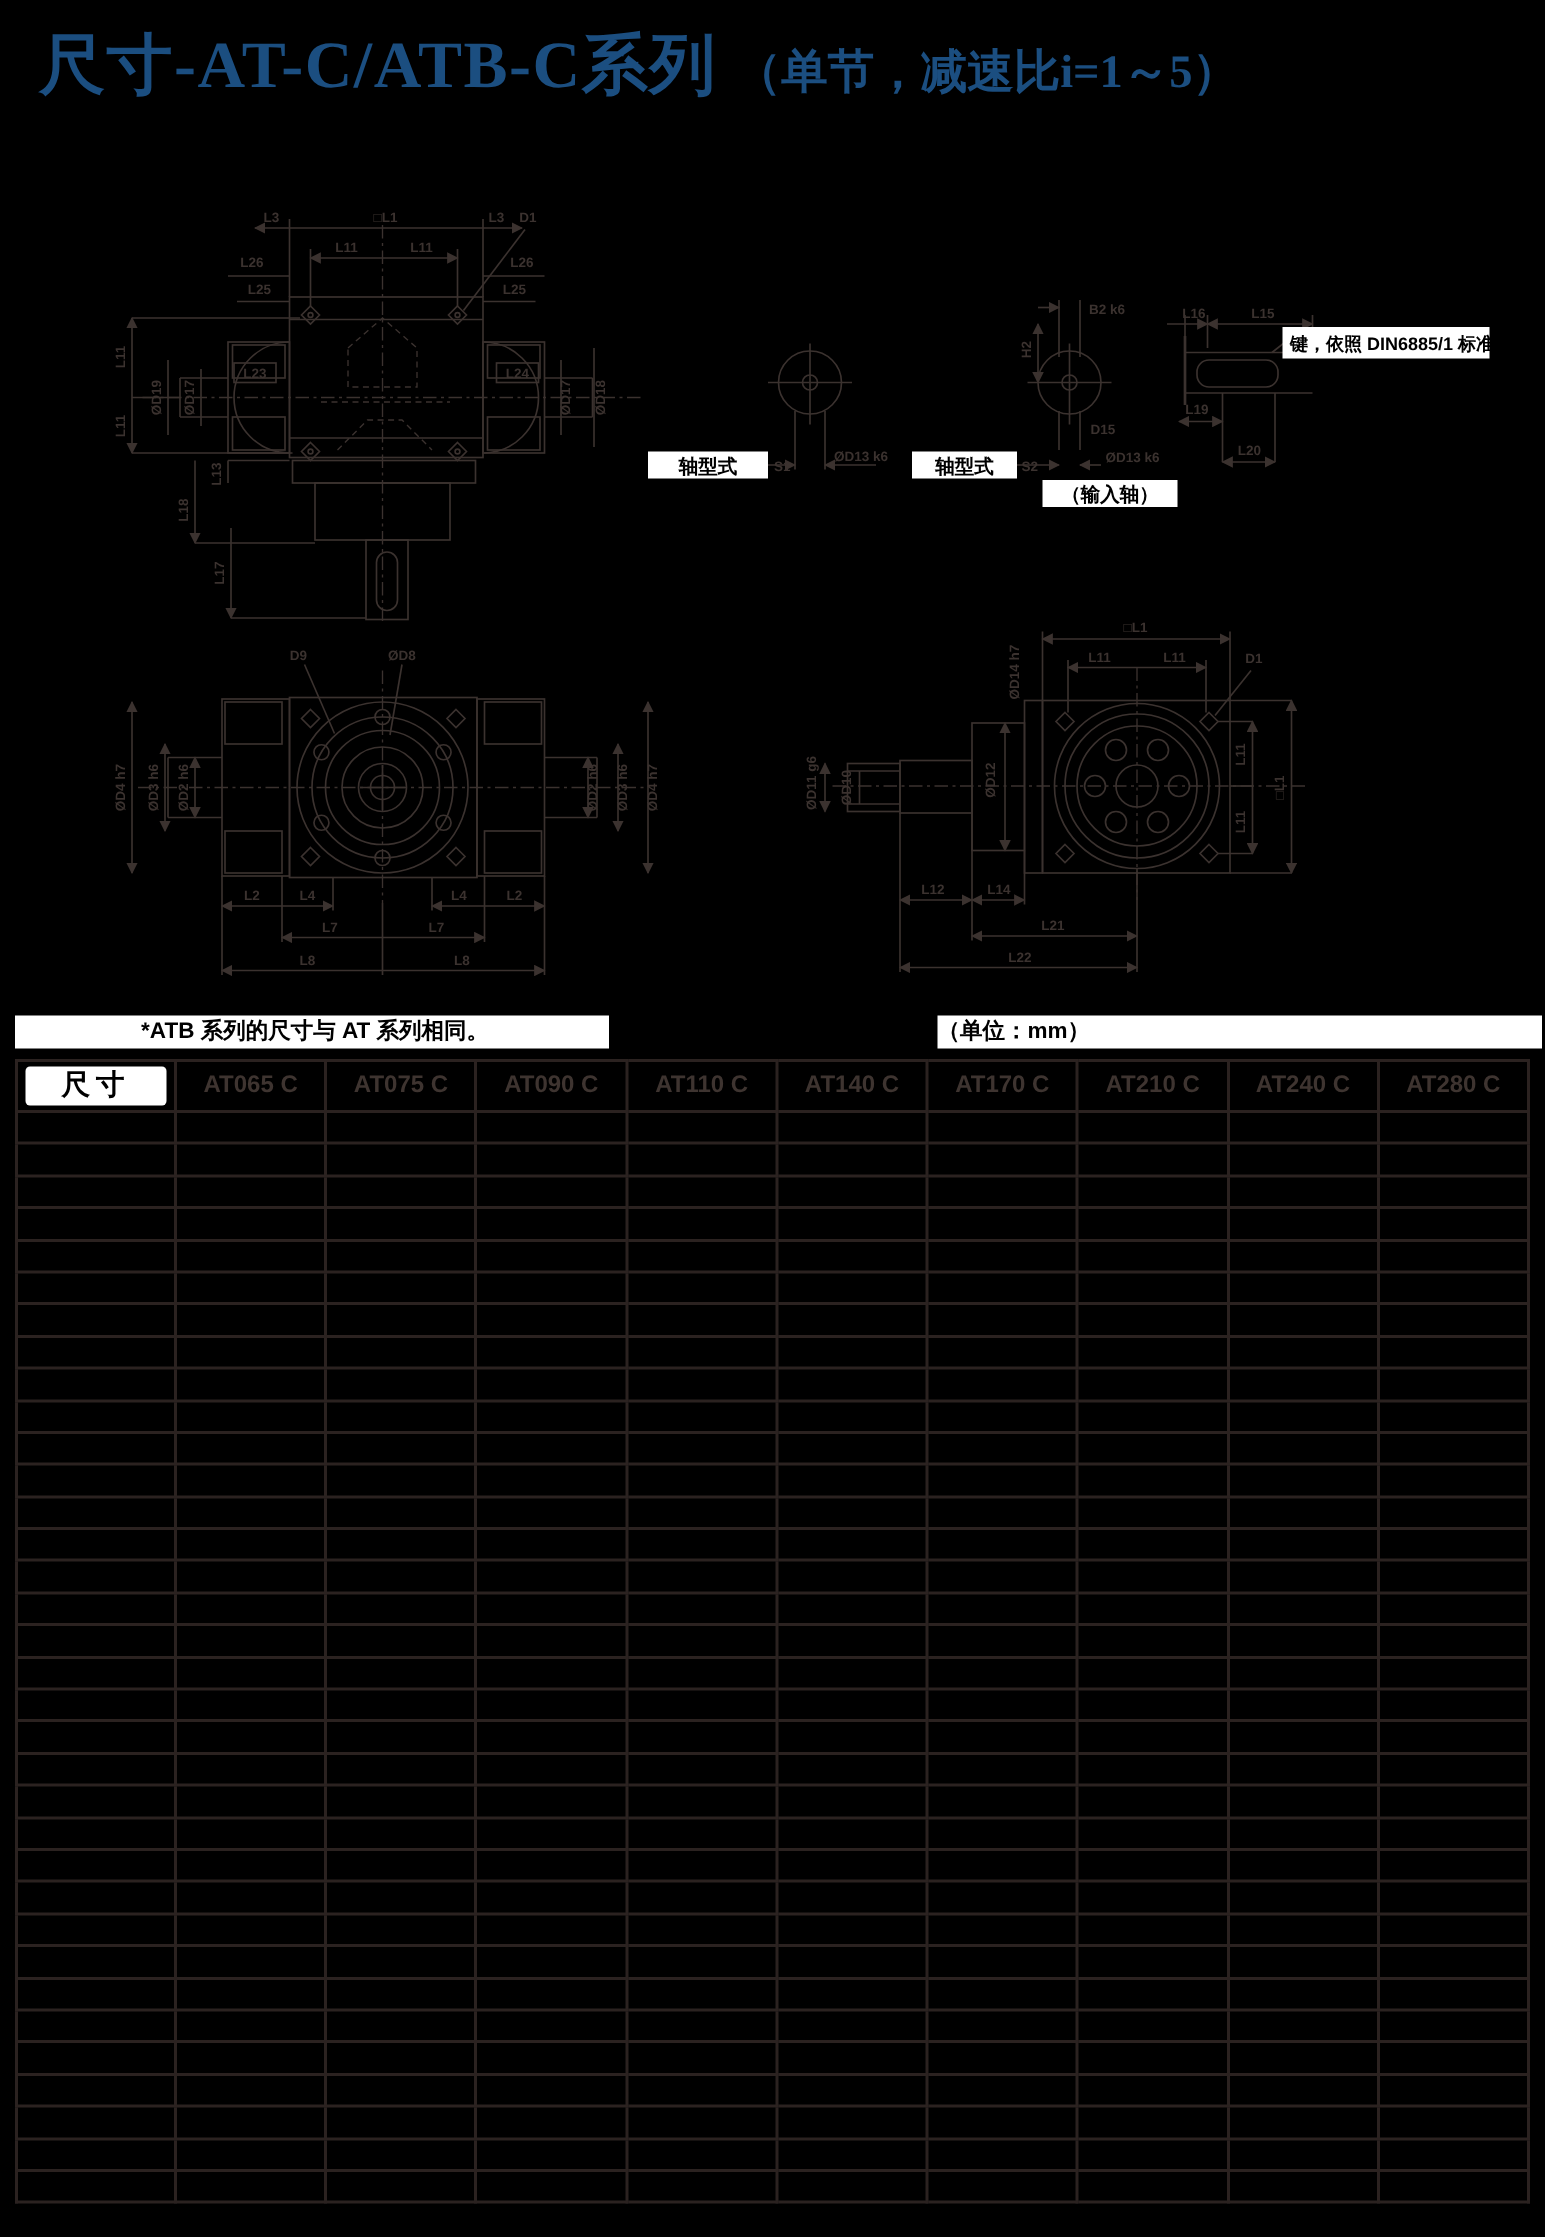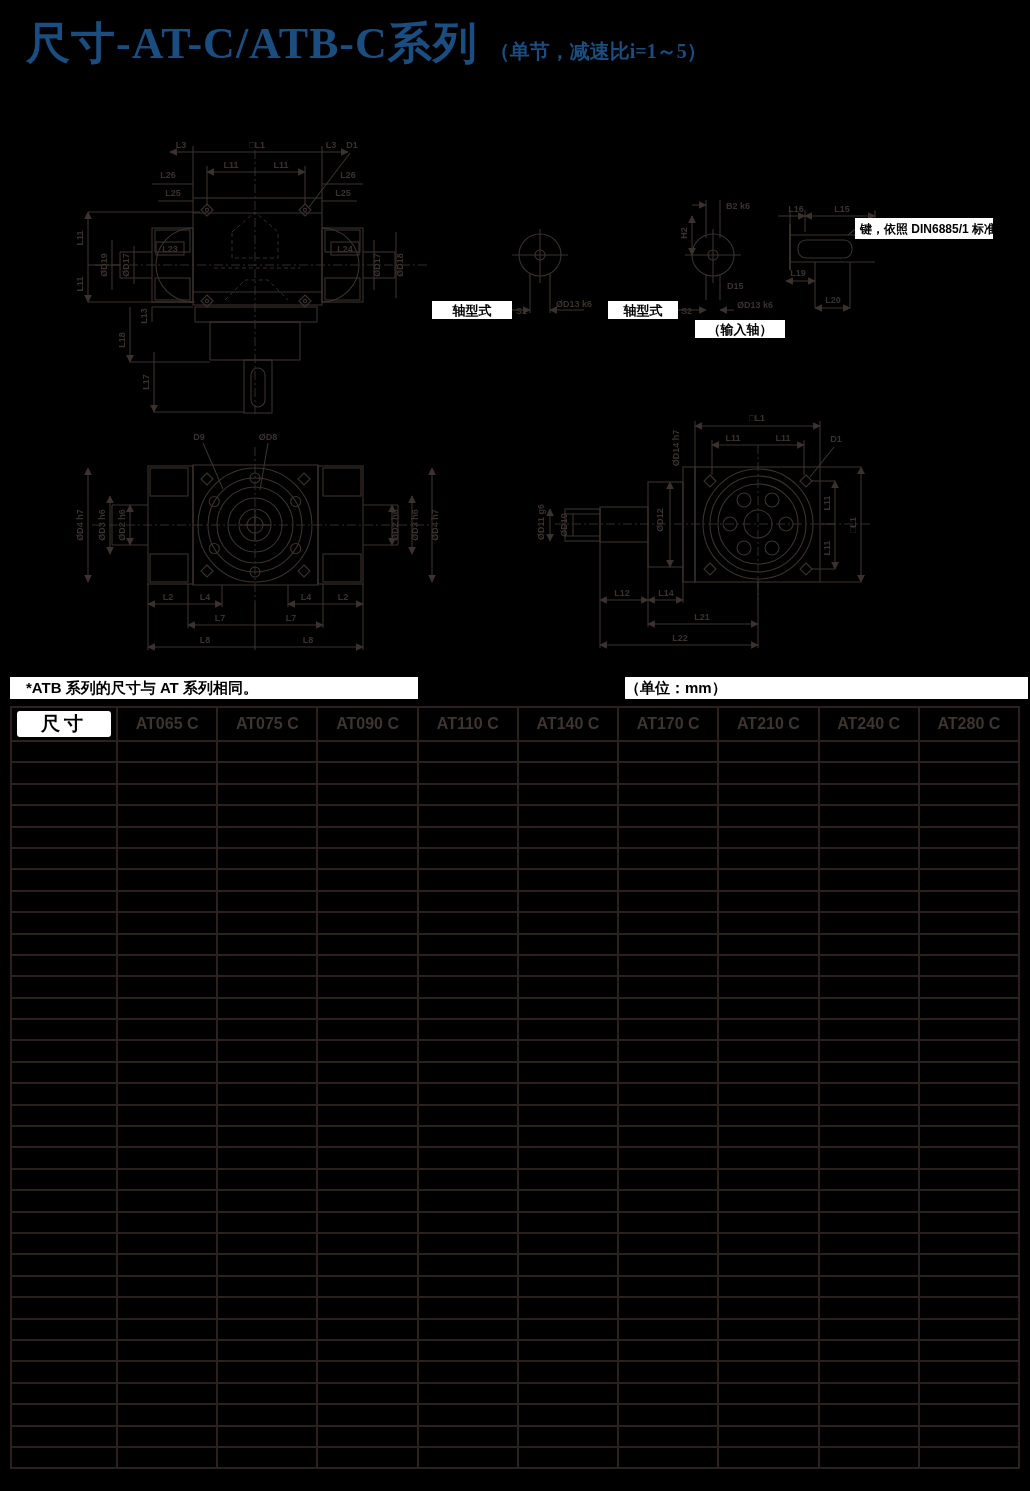--- a/index.html
+++ b/index.html
@@ -2,35 +2,35 @@
 <html><head>
 <meta charset="utf-8">
 <style>
   html,body{margin:0;padding:0;background:#000;}
   body{width:1030px;height:1491px;position:relative;overflow:hidden;
        font-family:"Liberation Sans",sans-serif;}
   
   .page-title{position:absolute;left:26px;top:14px;color:#1b4e80;
     font-family:"Liberation Serif",serif;font-weight:bold;font-size:44px;
     letter-spacing:1px;white-space:nowrap;}
-  .page-title .sub{font-size:20px;letter-spacing:0;}
+  .page-title .sub{font-size:31px;letter-spacing:0;}
   
   .draw-svg{position:absolute;left:0;top:130px;}
   .dln{stroke:#3b322f;stroke-width:1.1;fill:none;}
   .dlt{stroke:#3b322f;stroke-width:1.8;fill:none;}
   .cl{stroke:#3b322f;stroke-width:0.9;fill:none;stroke-dasharray:9 3 2 3;}
   .dsh{stroke:#3b322f;stroke-width:0.9;fill:none;stroke-dasharray:4 3;}
   .dl{fill:#3b322f;font:bold 9px "Liberation Sans",sans-serif;}
   .wbox{fill:#ffffff;}
   .wl{fill:#000;font:bold 13px "Liberation Sans",sans-serif;}
   .wl2{fill:#000;font:bold 12px "Liberation Sans",sans-serif;}
   
   .note{position:absolute;top:677px;height:22px;background:#fff;color:#000;
     font:bold 15px "Liberation Sans",sans-serif;line-height:22px;}
-  .note-left{left:10px;width:392px;padding-left:16px;}
+  .note-left{left:10px;width:392px;padding-left:4px;text-align:center;}
   .note-right{left:625px;width:395px;padding-right:8px;}
   
   .dim-table-wrap{position:absolute;left:10px;top:706px;width:1010px;}
   table.dims{border-collapse:collapse;table-layout:fixed;width:1010px;background:#000;}
   table.dims th,table.dims td{border:2px solid #2b2220;overflow:hidden;}
   table.dims thead th{height:30px;color:#3e3430;
     font:bold 16px "Liberation Sans",sans-serif;text-align:center;padding:0;}
   table.dims th.dim{width:104px;}
   .dimbox{background:#fff;margin:3px 5px;height:26px;border-radius:3px;color:#000;
     font:bold 19px "Liberation Sans",sans-serif;line-height:26px;text-align:center;

